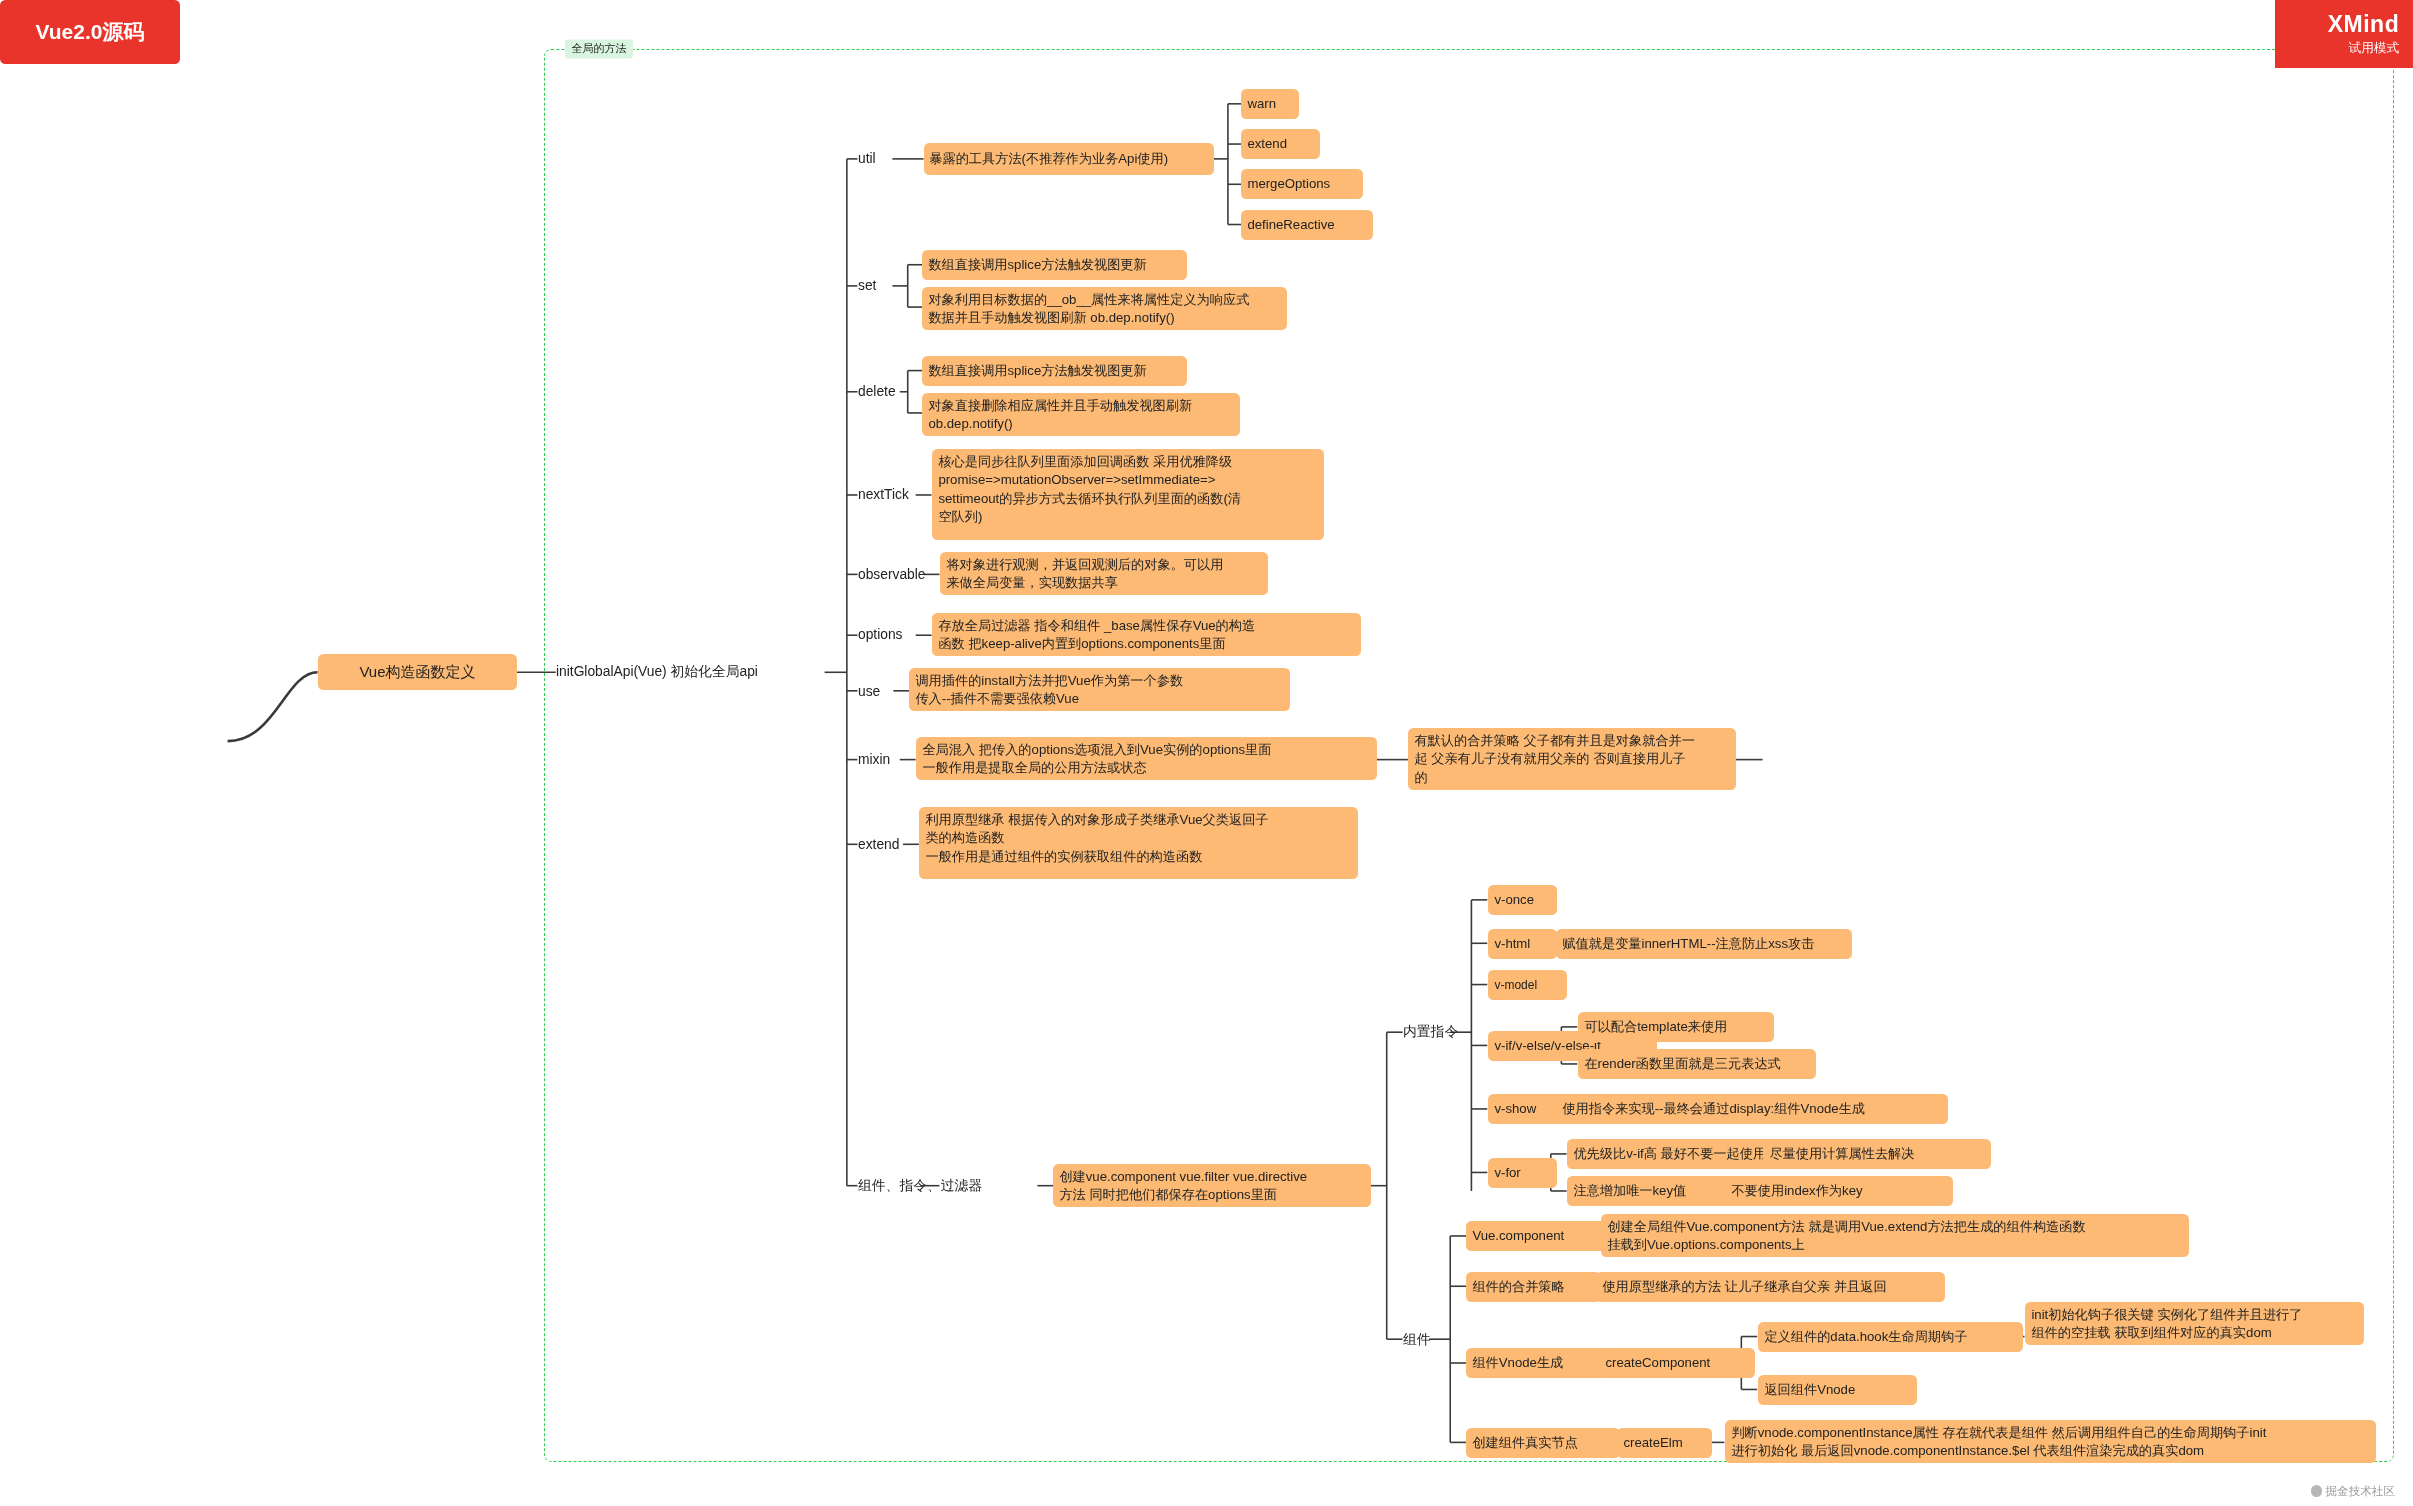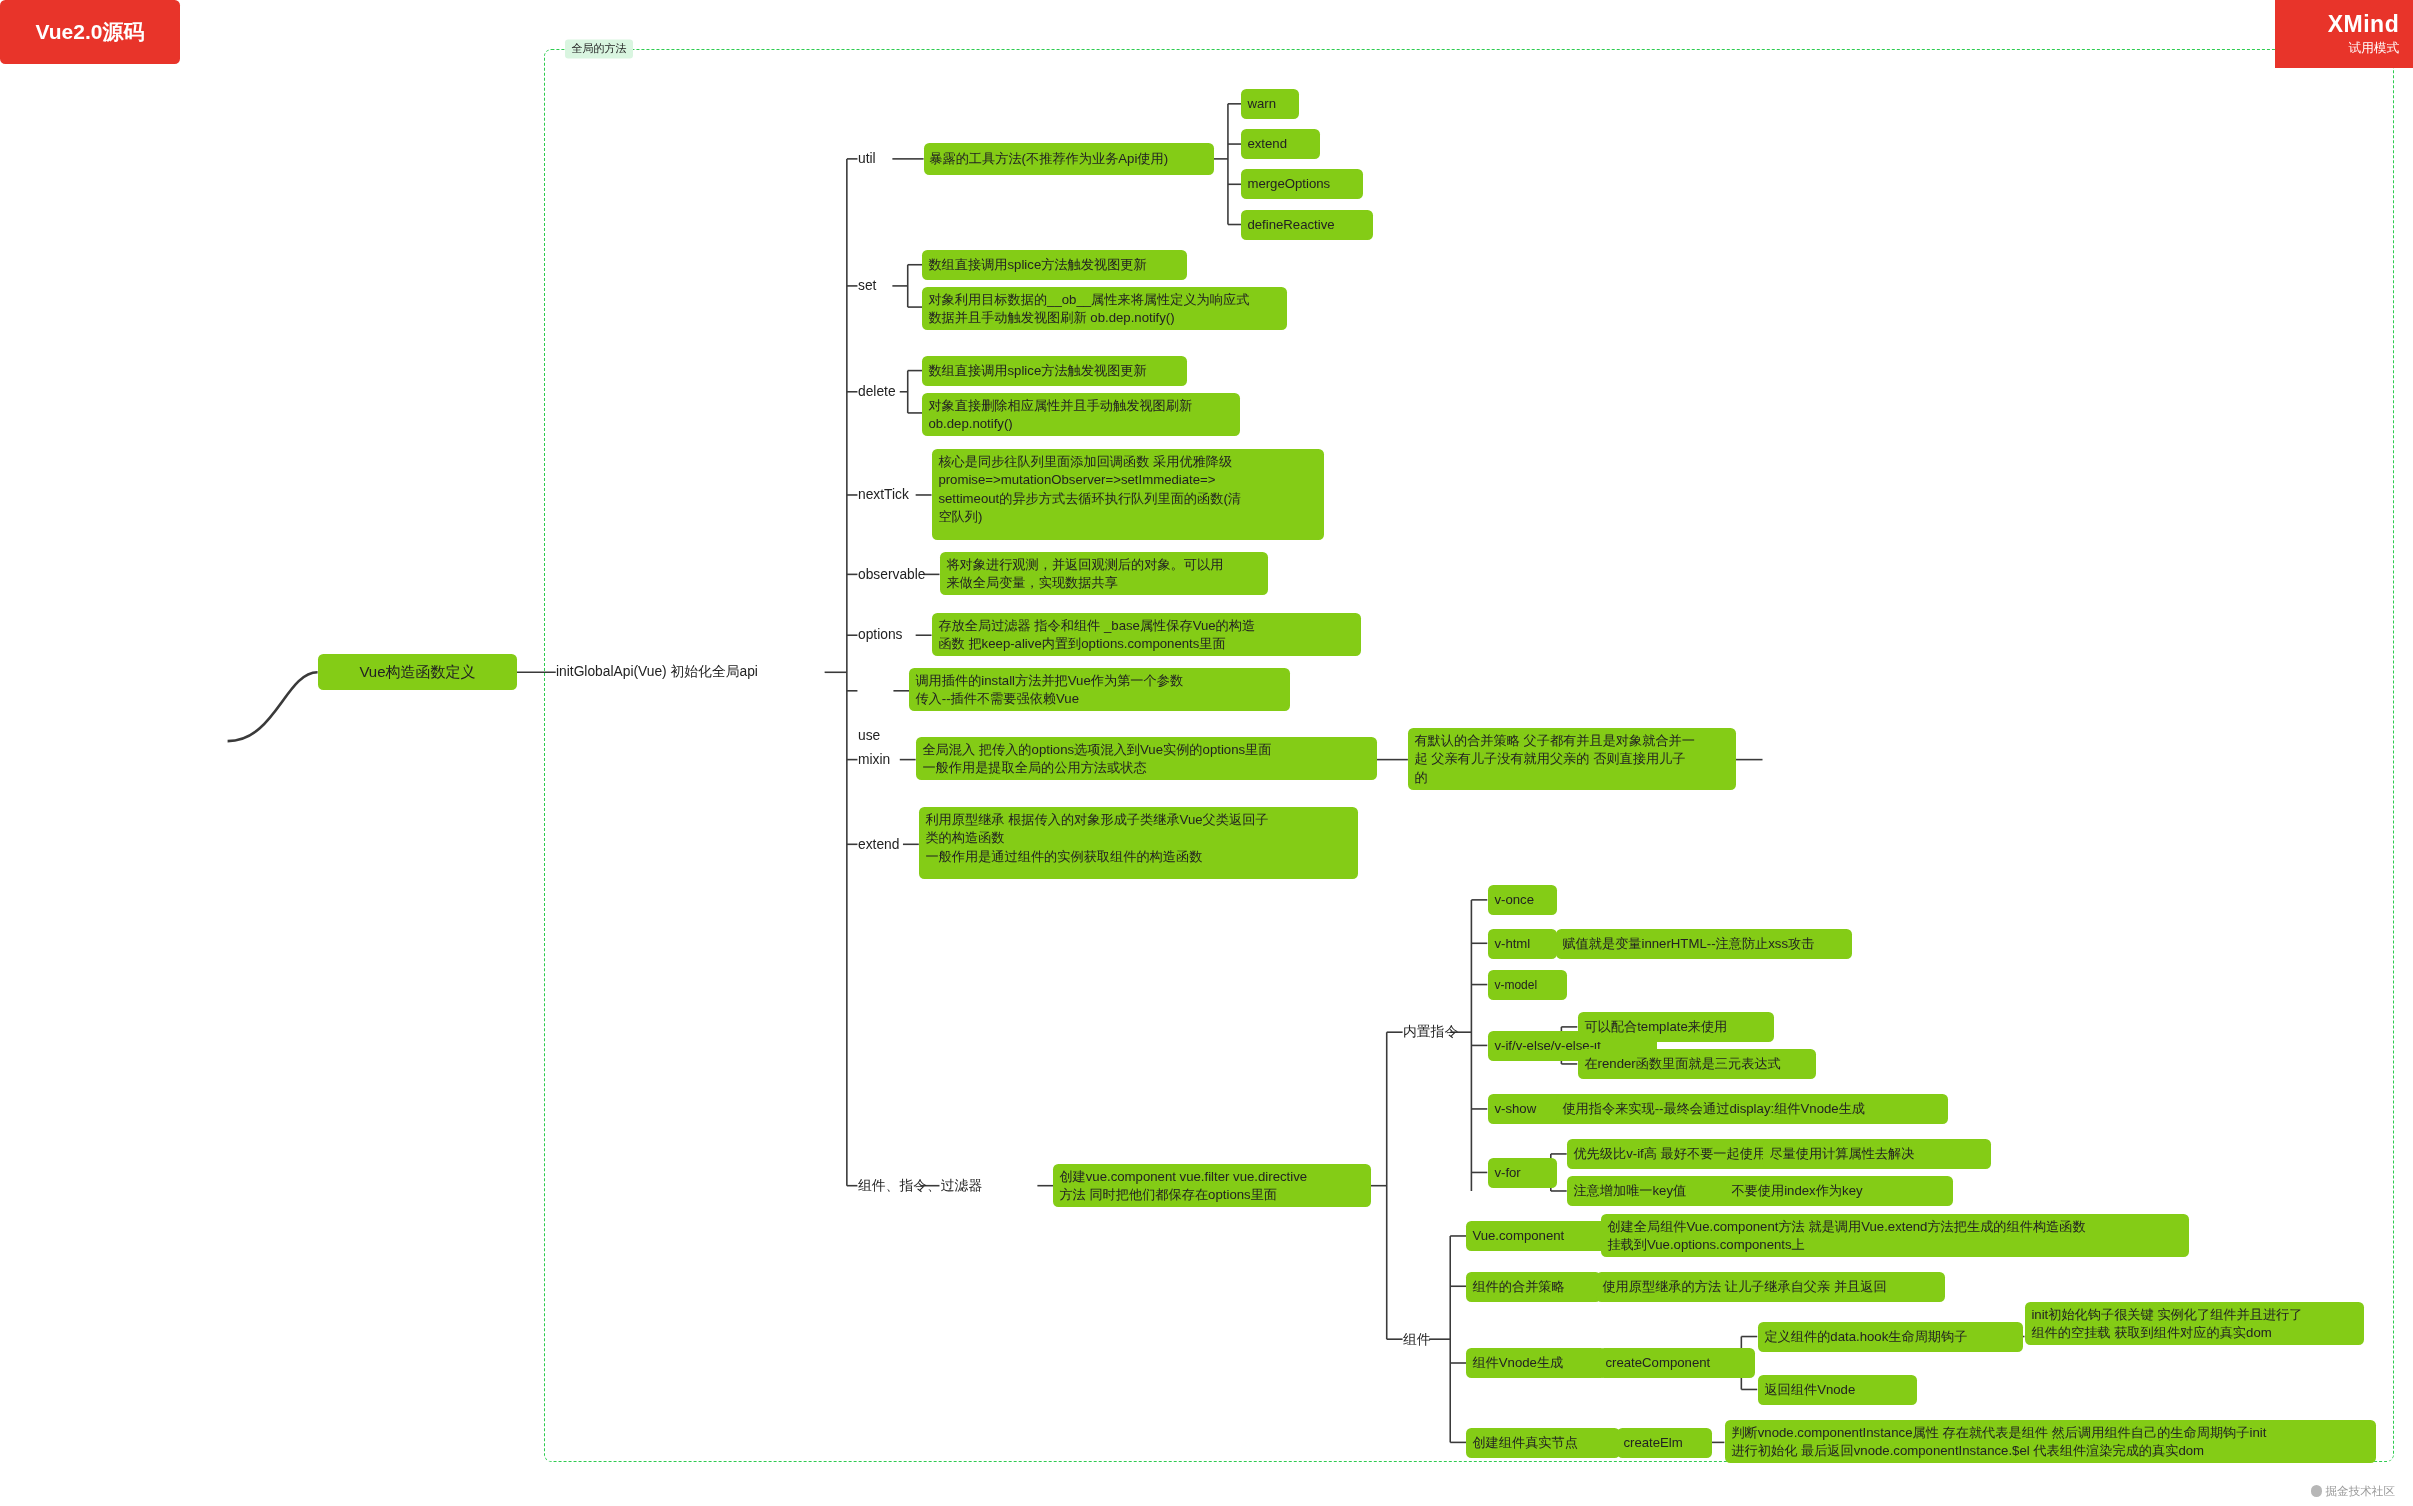--- a/index.html
+++ b/index.html
@@ -2,21 +2,21 @@
 <html style="font-size:8.5px"><head>
 <meta charset="utf-8">
 <style>
   html,body{margin:0;padding:0;background:#fff;}
   body{width:2413px;height:1506px;position:relative;font-family:"Liberation Sans","DejaVu Sans",sans-serif;overflow:hidden;}
   .canvas{position:absolute;inset:0;}
   svg.links{position:absolute;left:0;top:0;width:2413px;height:1506px;pointer-events:none;}
   .node{position:absolute;box-sizing:border-box;background:#f5f5f5;border-radius:5.3px;color:#222;line-height:1.38;}
   .plain{background:transparent;border-radius:0;}
   .root{background:#e8342a;color:#fff;font-weight:bold;border-radius:5.3px;display:flex;align-items:center;justify-content:center;}
-  .topic-box{background:#84cc16;border-radius:5.3px;}
+  .topic-box{background:#fdba74;border-radius:5.3px;}
   .boundary{position:absolute;border:1.3px dashed #2ecc50;border-radius:7.4px;}
   .boundary-label{position:absolute;background:#d9f5e0;color:#222;border-radius:3.2px;padding:2.1px 6.4px;font-size:11px;}
   .xmind{position:absolute;right:0;top:0;width:138px;height:68px;background:#e8342a;color:#fff;display:flex;flex-direction:column;align-items:flex-end;justify-content:center;padding-right:13.8px;box-sizing:border-box;}
   .xmind .t1{font-size:23px;font-weight:bold;letter-spacing:0.5px;}
   .xmind .t2{font-size:12.7px;margin-top:2.1px;}
   .watermark{position:absolute;right:18px;bottom:7.4px;color:#9a9a9a;font-size:11.6px;display:flex;align-items:center;gap:3.2px;}
   .wm-dot{display:inline-block;width:11.6px;height:11.6px;border-radius:50%;background:#b7b7b7;}
 </style>
 </head>
 <body>
@@ -158,21 +158,21 @@
 空队列)</div>
 
   <div class="node plain" style="left:858px;top:560px;width:90px;height:30px;font-size:13.8px;display:flex;align-items:center;">observable</div>
   <div class="node topic-box" style="left:940px;top:552px;width:328px;height:43px;font-size:13.2px;padding:4.2px 6.4px;white-space:pre-line;">将对象进行观测，并返回观测后的对象。可以用
 来做全局变量，实现数据共享</div>
 
   <div class="node plain" style="left:858px;top:620px;width:74px;height:30px;font-size:13.8px;display:flex;align-items:center;">options</div>
   <div class="node topic-box" style="left:932px;top:613px;width:429px;height:43px;font-size:13.2px;padding:4.2px 6.4px;white-space:pre-line;">存放全局过滤器 指令和组件 _base属性保存Vue的构造
 函数 把keep-alive内置到options.components里面</div>
 
-  <div class="node plain" style="left:858px;top:677px;width:42px;height:30px;font-size:13.8px;display:flex;align-items:center;margin-top:44px;">use</div>
+  <div class="node plain" style="left:858px;top:677px;width:42px;height:30px;font-size:13.8px;display:flex;align-items:center;">use</div>
   <div class="node topic-box" style="left:909px;top:668px;width:381px;height:43px;font-size:13.2px;padding:4.2px 6.4px;white-space:pre-line;">调用插件的install方法并把Vue作为第一个参数
 传入--插件不需要强依赖Vue</div>
 
   <div class="node plain" style="left:858px;top:745px;width:58px;height:30px;font-size:13.8px;display:flex;align-items:center;">mixin</div>
   <div class="node topic-box" style="left:916px;top:737px;width:461px;height:43px;font-size:13.2px;padding:4.2px 6.4px;white-space:pre-line;">全局混入 把传入的options选项混入到Vue实例的options里面
 一般作用是提取全局的公用方法或状态</div>
   <div class="node topic-box" style="left:1408px;top:728px;width:328px;height:62px;font-size:13.2px;padding:4.2px 6.4px;white-space:pre-line;">有默认的合并策略 父子都有并且是对象就合并一
 起 父亲有儿子没有就用父亲的 否则直接用儿子
 的</div>
 

